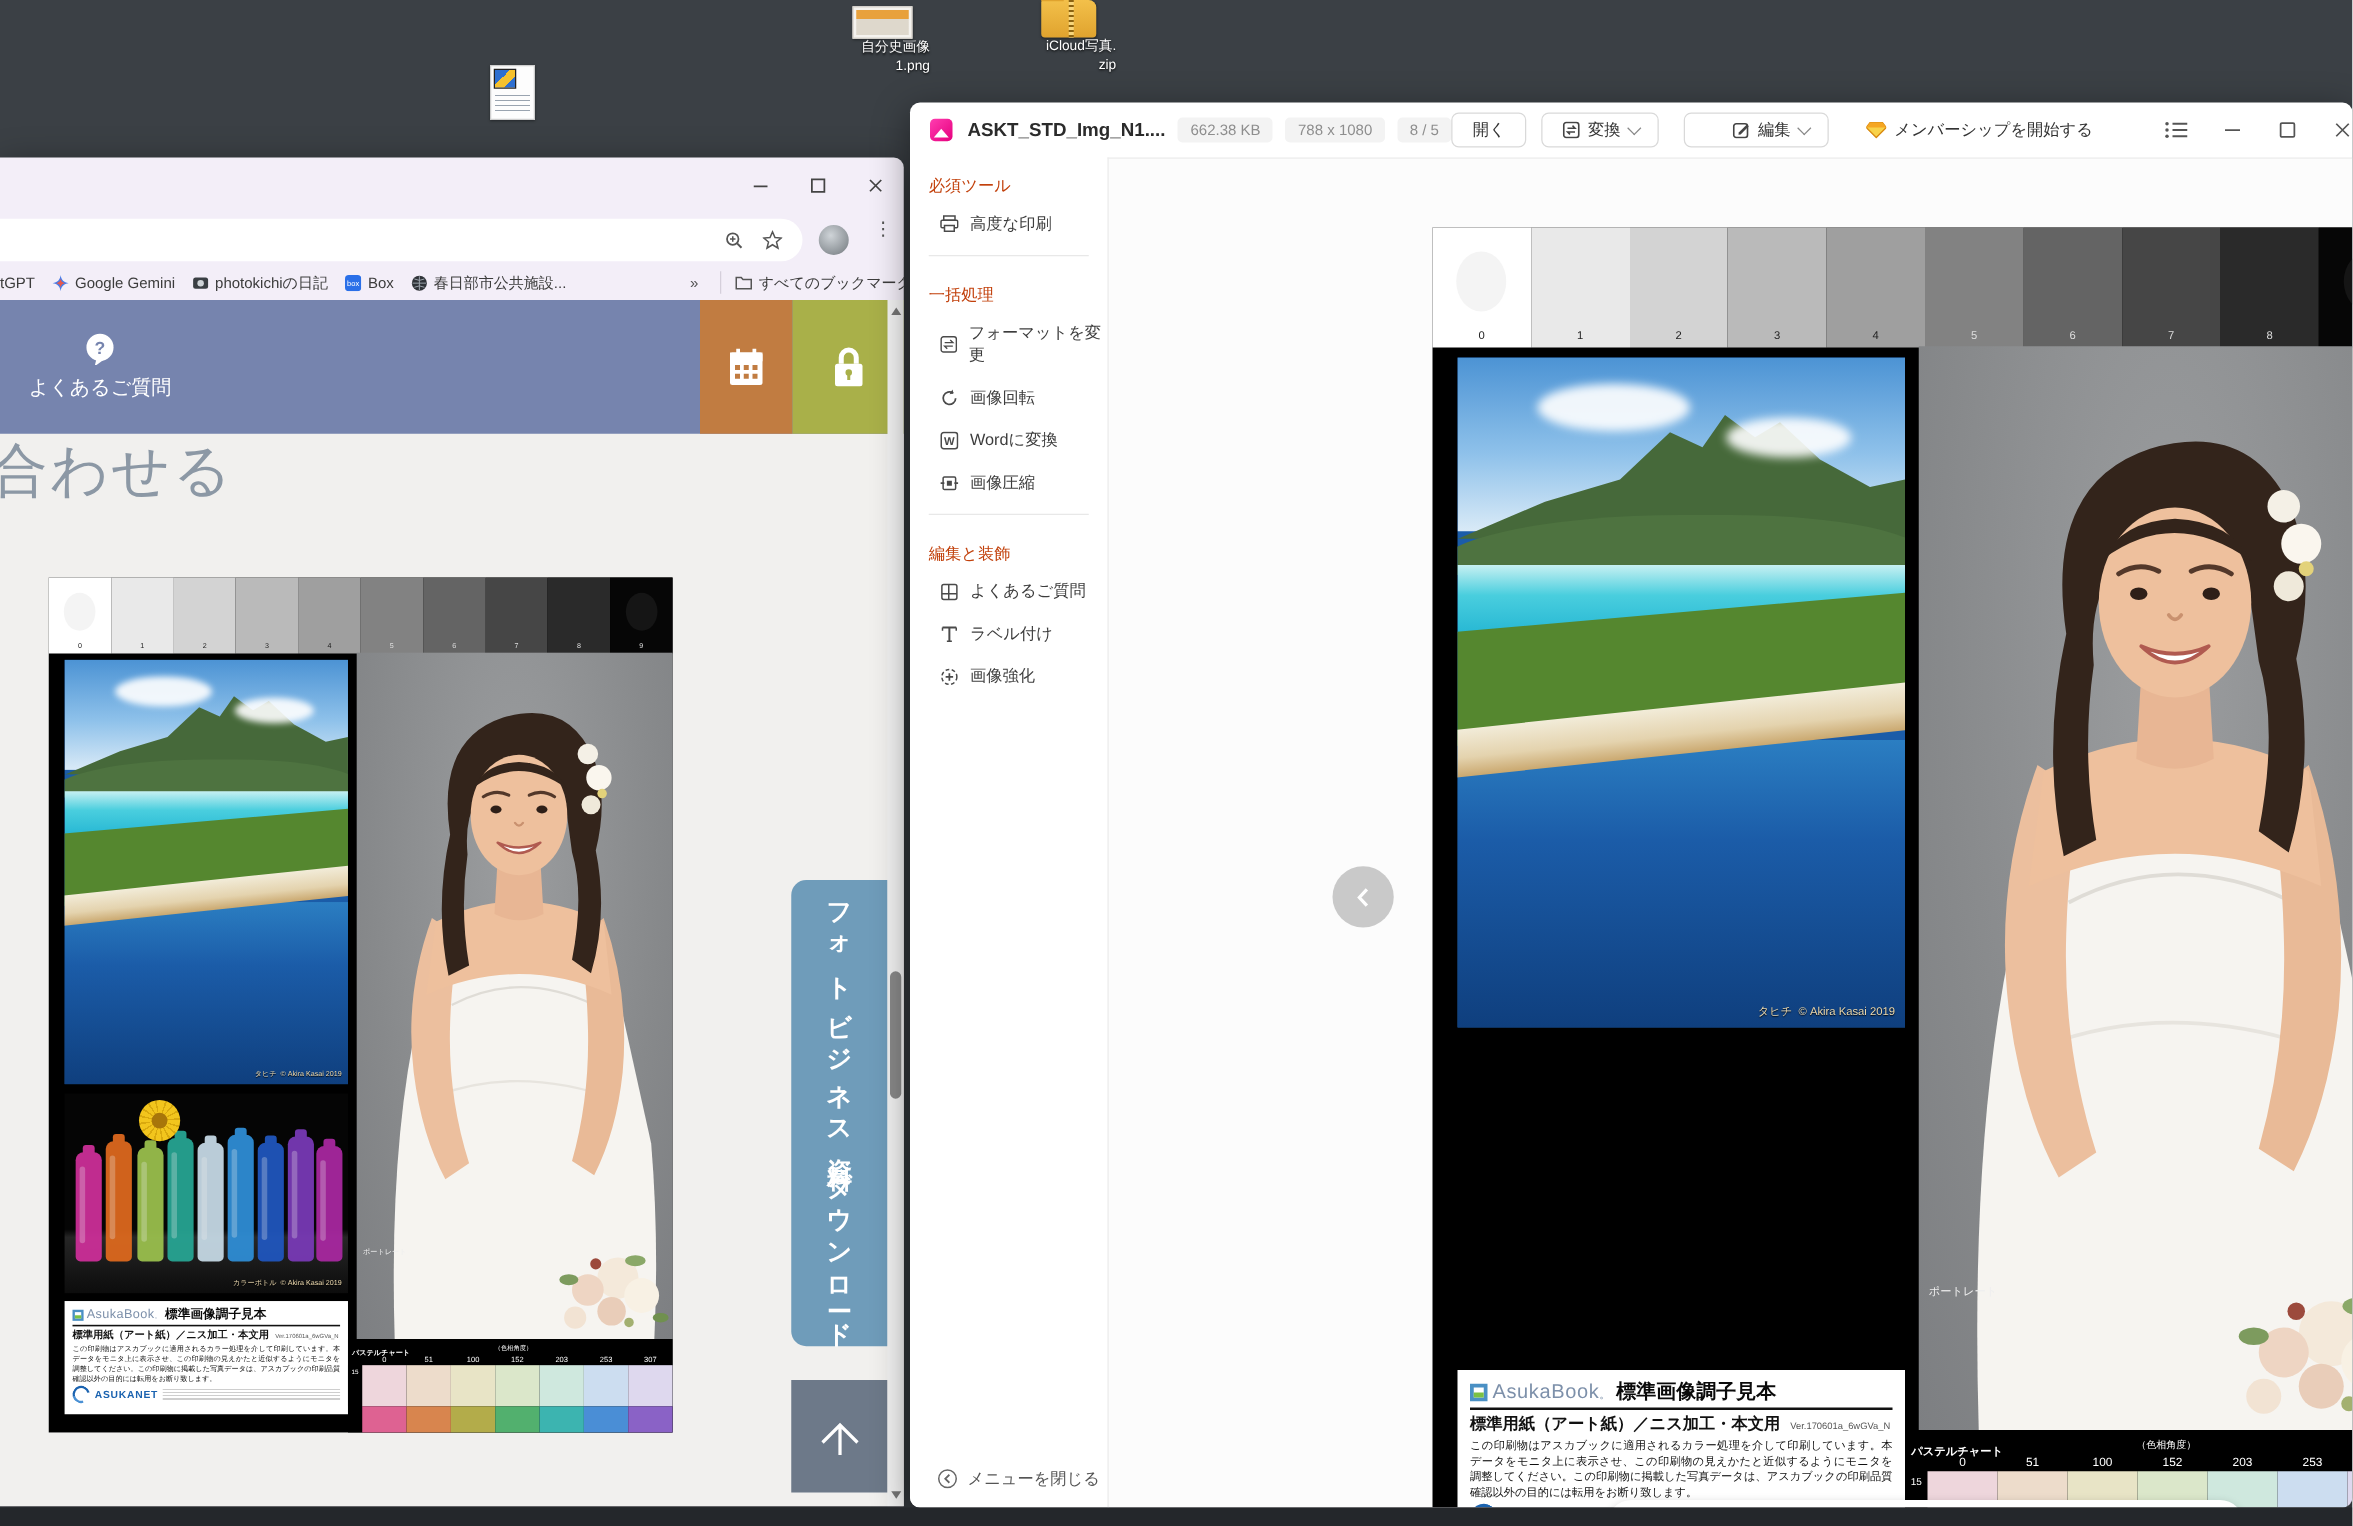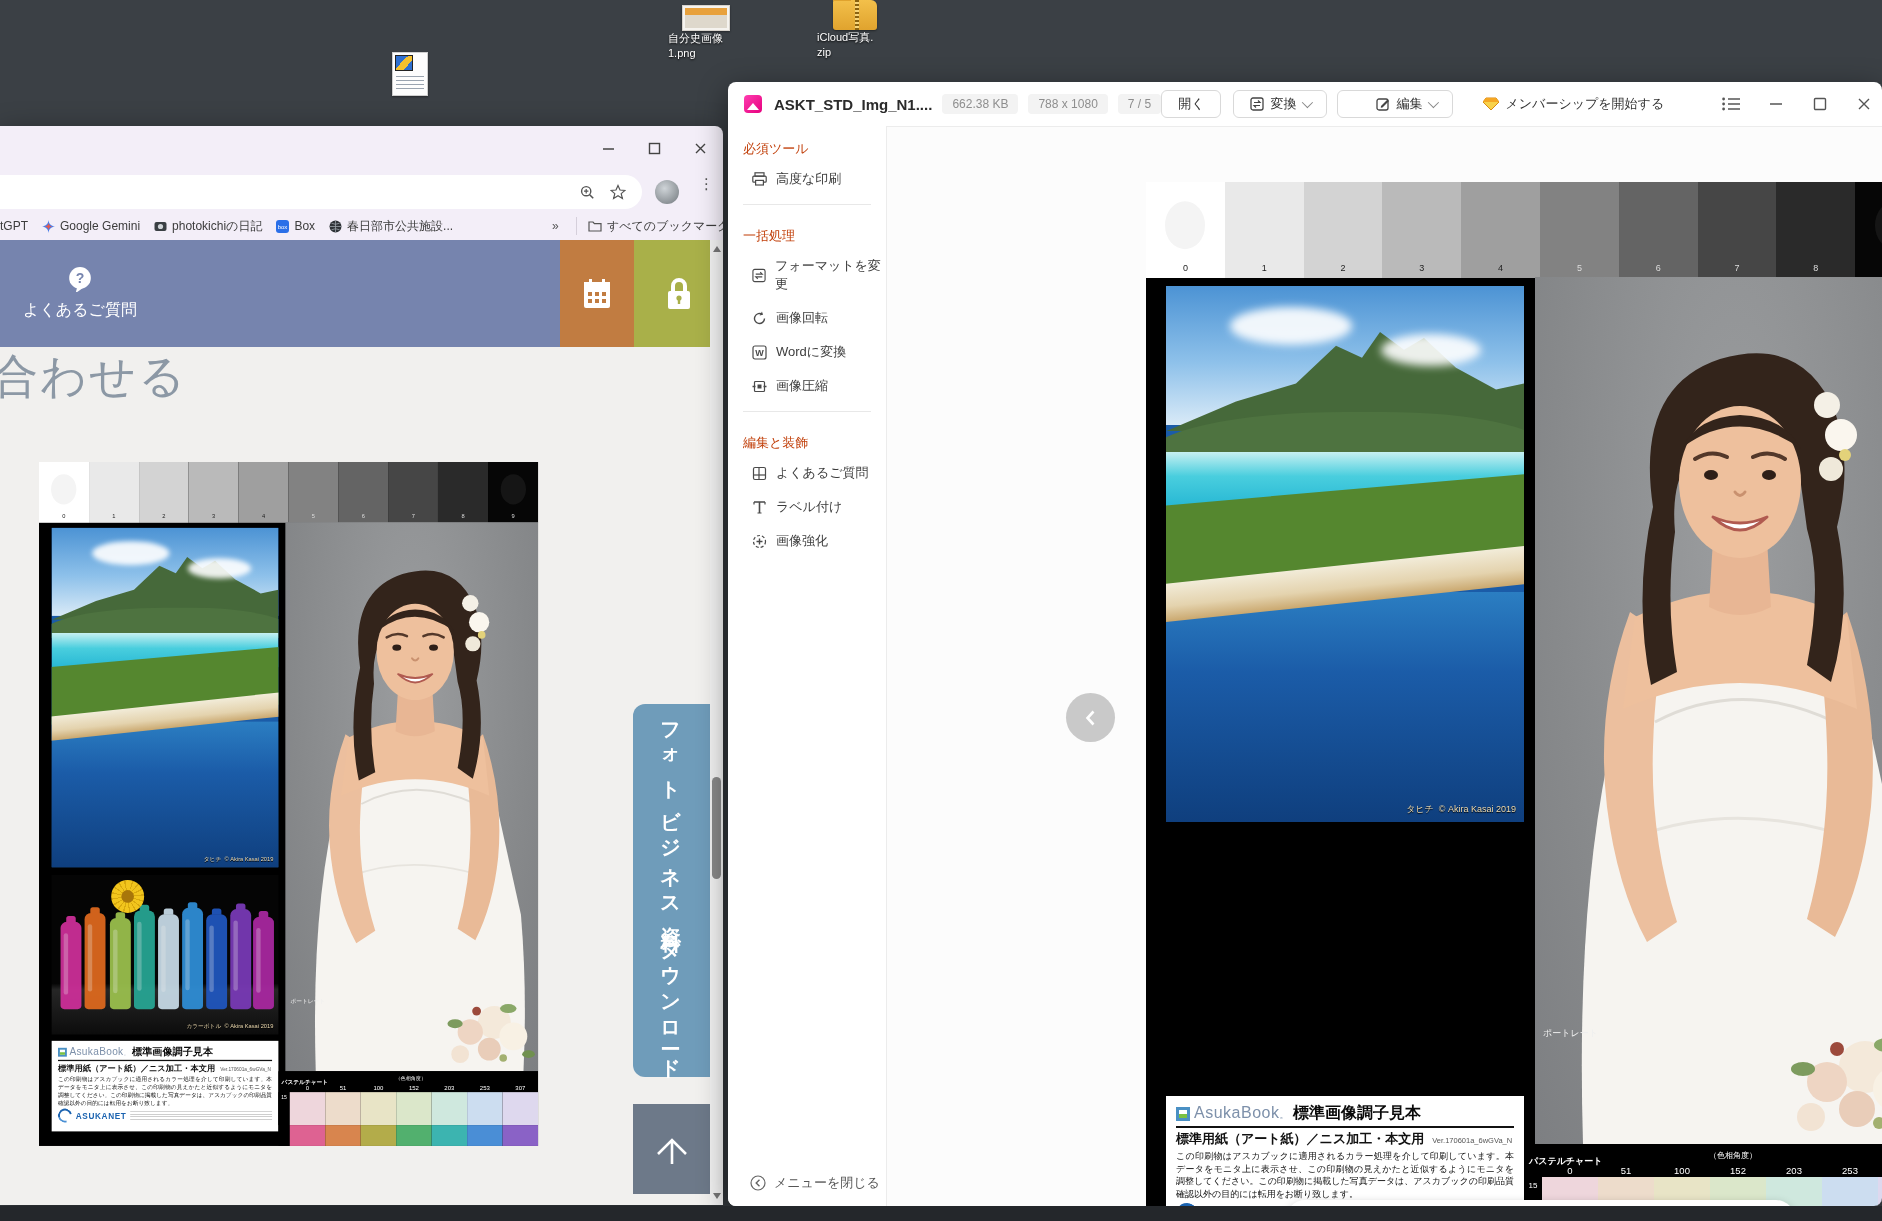--- a/index.html
+++ b/index.html
@@ -1,21 +1,21 @@
 <!DOCTYPE html>
 <html><head>
 <meta charset="utf-8">
 <style>
   * { margin:0; padding:0; box-sizing:border-box; }
   body { font-family:"Liberation Sans","DejaVu Sans",sans-serif; }
   #screen { position:relative; width:1882px; height:1221px; background:#3b4045; overflow:hidden; }
   .abs { position:absolute; }
 
   
-  .dicon-label { color:#fff; font-size:11px; text-align:left; text-shadow:0 1px 2px #000; line-height:1.35; }
+  .dicon-label { color:#fff; font-size:11px; text-align:right; text-shadow:0 1px 2px #000; line-height:1.35; }
   .doc-icon { width:36px; height:44px; background:#fdfdfd; border:1px solid #cfcfcf; box-shadow:0 1px 2px rgba(0,0,0,.4); }
   .doc-icon .scribble { position:absolute; left:3px; top:3px; width:18px; height:16px; background:linear-gradient(135deg,#2e6fd0 0 40%,#f5c12e 40% 70%,#2e6fd0 70%); border:1px solid #222; }
   .doc-icon .lines { position:absolute; left:4px; right:4px; top:24px; height:14px;
     background:repeating-linear-gradient(180deg,#9aa4b0 0 1px,transparent 1px 4px); }
   .img-file { width:48px; height:26px; background:#f5f3ef; border:1px solid #d8d4cd; box-shadow:0 1px 2px rgba(0,0,0,.4); }
   .img-file .pic { position:absolute; inset:2px; background:linear-gradient(180deg,#e8a13c 0 35%,#ded8cc 35%); }
   .zip-folder { width:44px; height:30px; background:linear-gradient(180deg,#f3c04a,#e0a32e); border-radius:2px 6px 3px 3px; box-shadow:0 1px 2px rgba(0,0,0,.4); }
   .zip-folder:before { content:""; position:absolute; left:0; top:-4px; width:18px; height:5px; background:#e0a32e; border-radius:2px 2px 0 0; }
   .zip-folder .zipper { position:absolute; left:50%; top:0; bottom:0; width:4px;
     background:repeating-linear-gradient(180deg,#8a6210 0 2px,#f7d57a 2px 4px); }
@@ -451,33 +451,33 @@
       </div>
     </div>
   </div>
 
   <div id="viewer" class="window">
     <div class="vw-titlebar">
       <div class="app-icon"></div>
       <span class="vw-title">ASKT_STD_Img_N1....</span>
       <span class="badge">662.38 KB</span>
       <span class="badge">788 x 1080</span>
-      <span class="badge">7 / 5</span>
+      <span class="badge">8 / 5</span>
       <button class="tb-btn" style="margin-left:auto;justify-content:center;width:82px;">
           <span>開く</span>
         </button>
       <button class="tb-btn" style="margin-left:12px;">
         <svg width="14" height="14" viewBox="0 0 14 14">
             <rect x="1" y="1" width="12" height="12" rx="2" fill="none" stroke="#444" stroke-width="1.3"></rect>
             <path d="M4 5.5 h6 l-2 -2 M10 8.5 h-6 l2 2" fill="none" stroke="#444" stroke-width="1.2"></path>
           </svg>
         <span>変換</span>
           <span class="chev"></span>
         </button>
-      <button class="tb-btn" style="margin-left:10px;padding-left:38px;">
+      <button class="tb-btn" style="margin-left:20px;padding-left:38px;">
         <svg width="14" height="14" viewBox="0 0 14 14">
             <rect x="1" y="2" width="11" height="11" rx="2" fill="none" stroke="#444" stroke-width="1.3"></rect>
             <path d="M5 9 L11.5 2.5 L13 4 L6.5 10.5 L4.8 10.8Z" fill="#444"></path>
           </svg>
         <span>編集</span>
           <span class="chev"></span>
         </button>
       <span class="member">
         <svg width="16" height="14" viewBox="0 0 16 14">
             <path d="M3 1 h10 l3 4 -8 8 -8 -8Z" fill="#f8d24a" stroke="#d98b12" stroke-width="1"></path>

